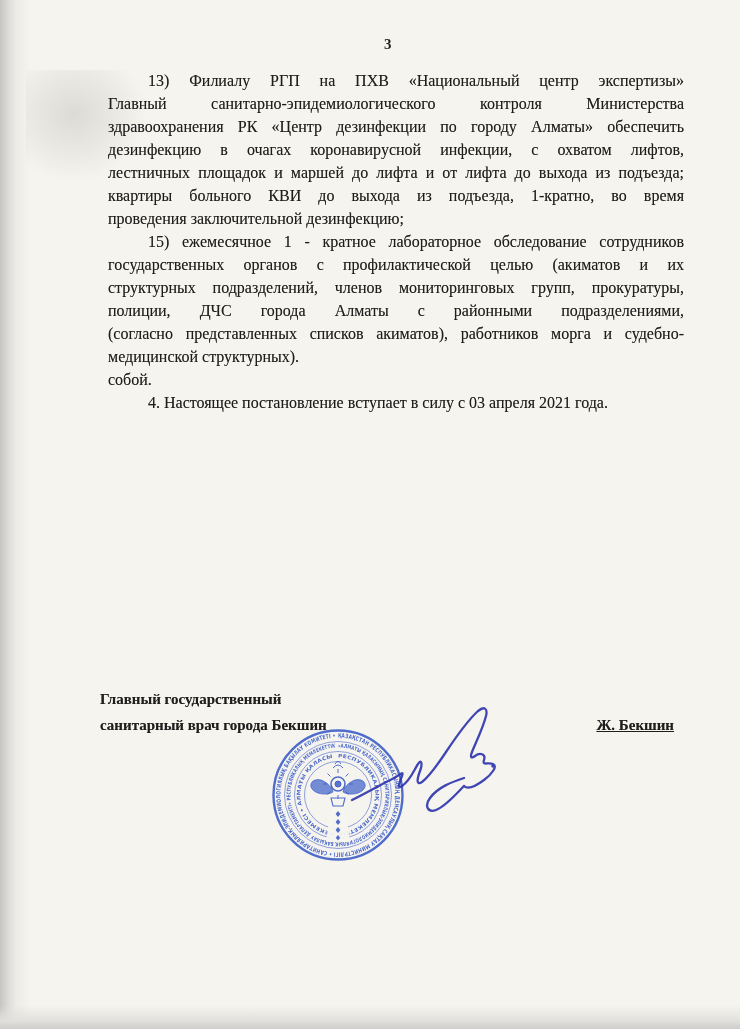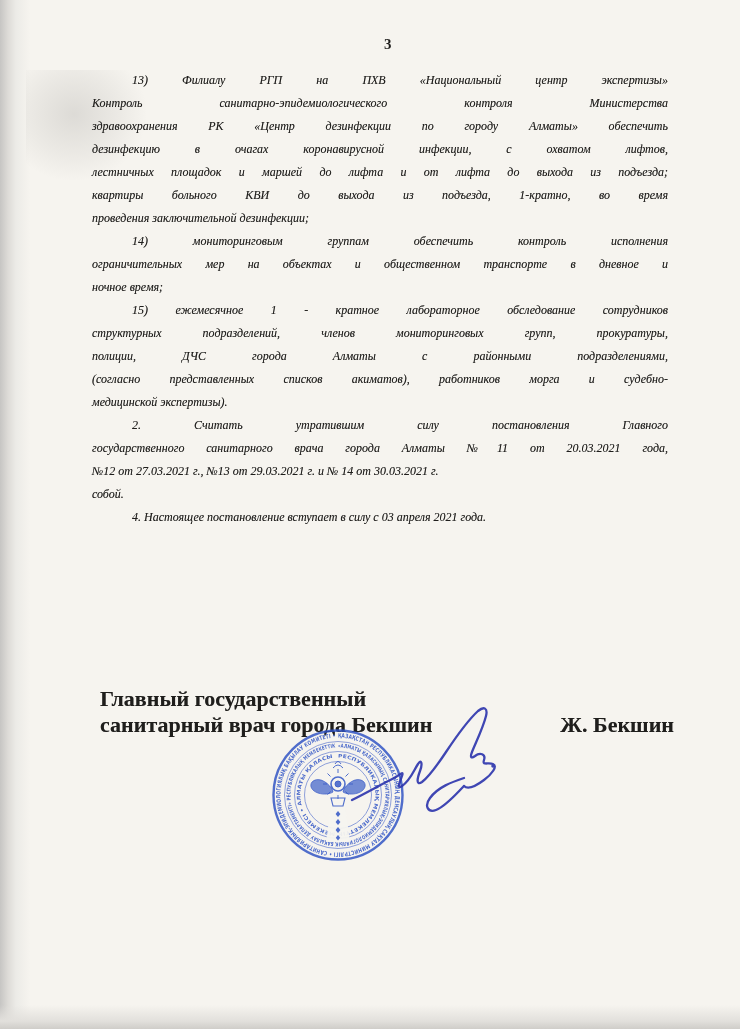--- a/index.html
+++ b/index.html
@@ -23,35 +23,34 @@
   .scan-smudge{
     position:absolute;left:26px;top:70px;width:120px;height:110px;
     background:radial-gradient(ellipse at 40% 40%,rgba(190,188,184,.45) 0,rgba(190,188,184,.18) 45%,rgba(190,188,184,0) 72%);
     pointer-events:none;
   }
   .pagenum{
     position:absolute;left:100px;top:36px;width:576px;
     text-align:center;font-size:15px;font-weight:bold;letter-spacing:.5px;
   }
   .bodytext{
-    position:absolute;left:92px;top:69px;width:576px;
-    font-size:12px;line-height:23px;
+    position:absolute;left:108px;top:69px;width:576px;
+    font-size:16px;line-height:23px;
     text-shadow:0 0 .5px rgba(25,25,25,.45);
-    font-style:italic;
   }
   .ln{display:block;white-space:nowrap;}
   .jf{text-align:justify;text-align-last:justify;white-space:normal;}
   .ind{text-indent:40px;}
   .sigblock{
     position:absolute;left:100px;top:686px;width:576px;
-    font-size:22px;line-height:26px;font-weight:bold;
+    font-size:15px;line-height:26px;font-weight:bold;
     text-shadow:0 0 .5px rgba(25,25,25,.45);
   }
   .signame{
-    position:absolute;right:2px;top:26px;font-weight:bold;white-space:nowrap;
+    position:absolute;right:2px;top:26px;font-weight:bold;white-space:nowrap;text-decoration:underline;
   }
   .stamp{
     position:absolute;left:271px;top:728px;width:134px;height:134px;
     opacity:.92;
   }
   .handsig{
     position:absolute;left:340px;top:698px;width:175px;height:120px;
     z-index:5;
   }
   .stamp text{
@@ -64,43 +63,34 @@
 
 <div class="scan-left"></div>
 <div class="scan-bottom"></div>
 <div class="scan-smudge"></div>
 
 <div class="pagenum">3</div>
 
 <div class="bodytext">
   <div>
     <span class="ln jf ind">13) Филиалу РГП на ПХВ «Национальный центр экспертизы»</span>
-    <span class="ln jf">Контроль санитарно-эпидемиологического контроля Министерства</span>
+    <span class="ln jf">Главный санитарно-эпидемиологического контроля Министерства</span>
     <span class="ln jf">здравоохранения РК «Центр дезинфекции по городу Алматы» обеспечить</span>
     <span class="ln jf">дезинфекцию в очагах коронавирусной инфекции, с охватом лифтов,</span>
     <span class="ln jf">лестничных площадок и маршей до лифта и от лифта до выхода из подъезда;</span>
     <span class="ln jf">квартиры больного КВИ до выхода из подъезда, 1-кратно, во время</span>
-    <span class="ln">проведения заключительной дезинфекции;</span>
-  </div>
-  <div>
-    <span class="ln jf ind">14) мониторинговым группам обеспечить контроль исполнения</span>
-    <span class="ln jf">ограничительных мер на объектах и общественном транспорте в дневное и</span>
-    <span class="ln">ночное время;</span>
+    <span class="ln">проведения заключительной дезинфекцию;</span>
   </div>
   <div>
     <span class="ln jf ind">15) ежемесячное 1 - кратное лабораторное обследование сотрудников</span>
+    <span class="ln jf">государственных органов с профилактической целью (акиматов и их</span>
     <span class="ln jf">структурных подразделений, членов мониторинговых групп, прокуратуры,</span>
     <span class="ln jf">полиции, ДЧС города Алматы с районными подразделениями,</span>
     <span class="ln jf">(согласно представленных списков акиматов), работников морга и судебно-</span>
-    <span class="ln">медицинской экспертизы).</span>
-  </div>
-  <div>
-    <span class="ln jf ind">2. Считать утратившим силу постановления Главного</span>
-    <span class="ln jf">государственного санитарного врача города Алматы №11 от 20.03.2021 года,</span>
-    <span class="ln">№12 от 27.03.2021 г., №13 от 29.03.2021 г. и № 14 от 30.03.2021 г.</span>
+    <span class="ln">медицинской структурных).</span>
   </div>
   <div>
     <span class="ln">собой.</span>
   </div>
   <div>
     <span class="ln ind">4. Настоящее постановление вступает в силу с 03 апреля 2021 года.</span>
   </div>
 </div>
 
 <div class="sigblock">

